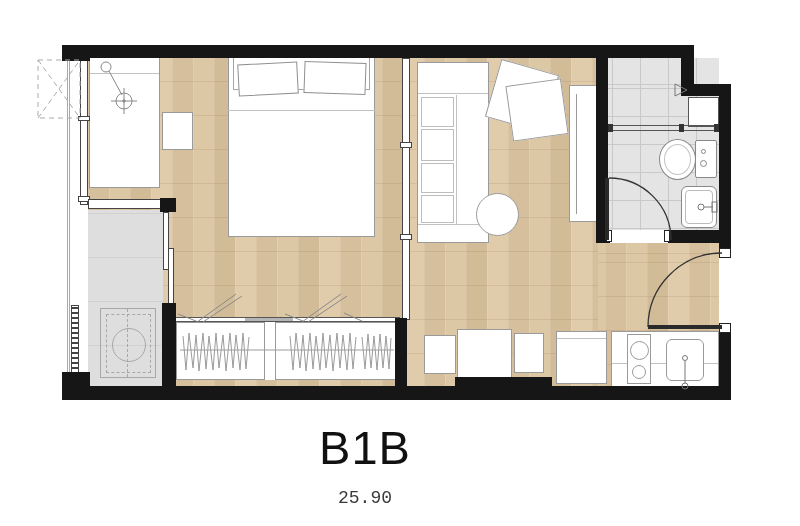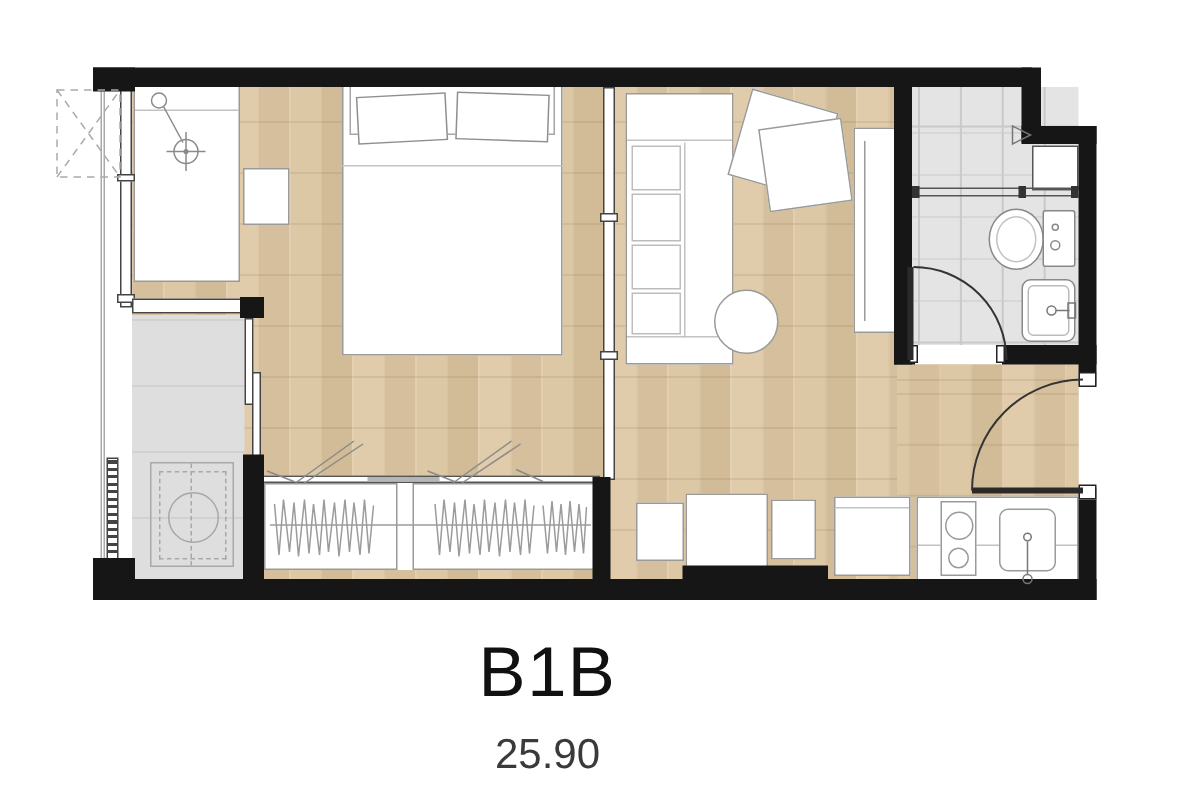--- a/index.html
+++ b/index.html
@@ -21,21 +21,21 @@
     background-image:repeating-linear-gradient(0deg, rgba(0,0,0,0.06) 0 1px, rgba(0,0,0,0) 1px 44px);}
   
   .wall{background:var(--wall,#161616);}
   
   .furn{background:#fff;border:1px solid var(--furniture-line,#9a9a9a);box-sizing:border-box;}
   .thin{background:#fff;border:1px solid #444;box-sizing:border-box;}
   .line{background:#c2c2c2;}
   .round{border-radius:50%;}
   svg.overlay{position:absolute;left:0;top:0;pointer-events:none;}
   .title{font-size:47px;letter-spacing:1px;color:var(--text,#111);text-align:center;line-height:1;}
-  .area{font-size:28px;color:var(--area-text,#3a3a3a);text-align:center;line-height:1;}
+  .area{font-size:18px;color:var(--area-text,#3a3a3a);text-align:center;line-height:1;font-family:Liberation Mono, monospace;}
 </style>
 </head>
 <body>
 
 <div class="stage">
 
   <div class="abs wood" style="left:88px;top:58px;width:510px;height:330px;"></div>
   <div class="abs wood" style="left:598px;top:243px;width:121px;height:145px;background-position:7px 11px;"></div>
   <div class="abs tile" style="left:608px;top:58px;width:111px;height:172px;"></div>
   <div class="abs" style="left:688px;top:97px;width:31px;height:30px;background:#fff;border:1px solid #555;box-sizing:border-box;"></div>

